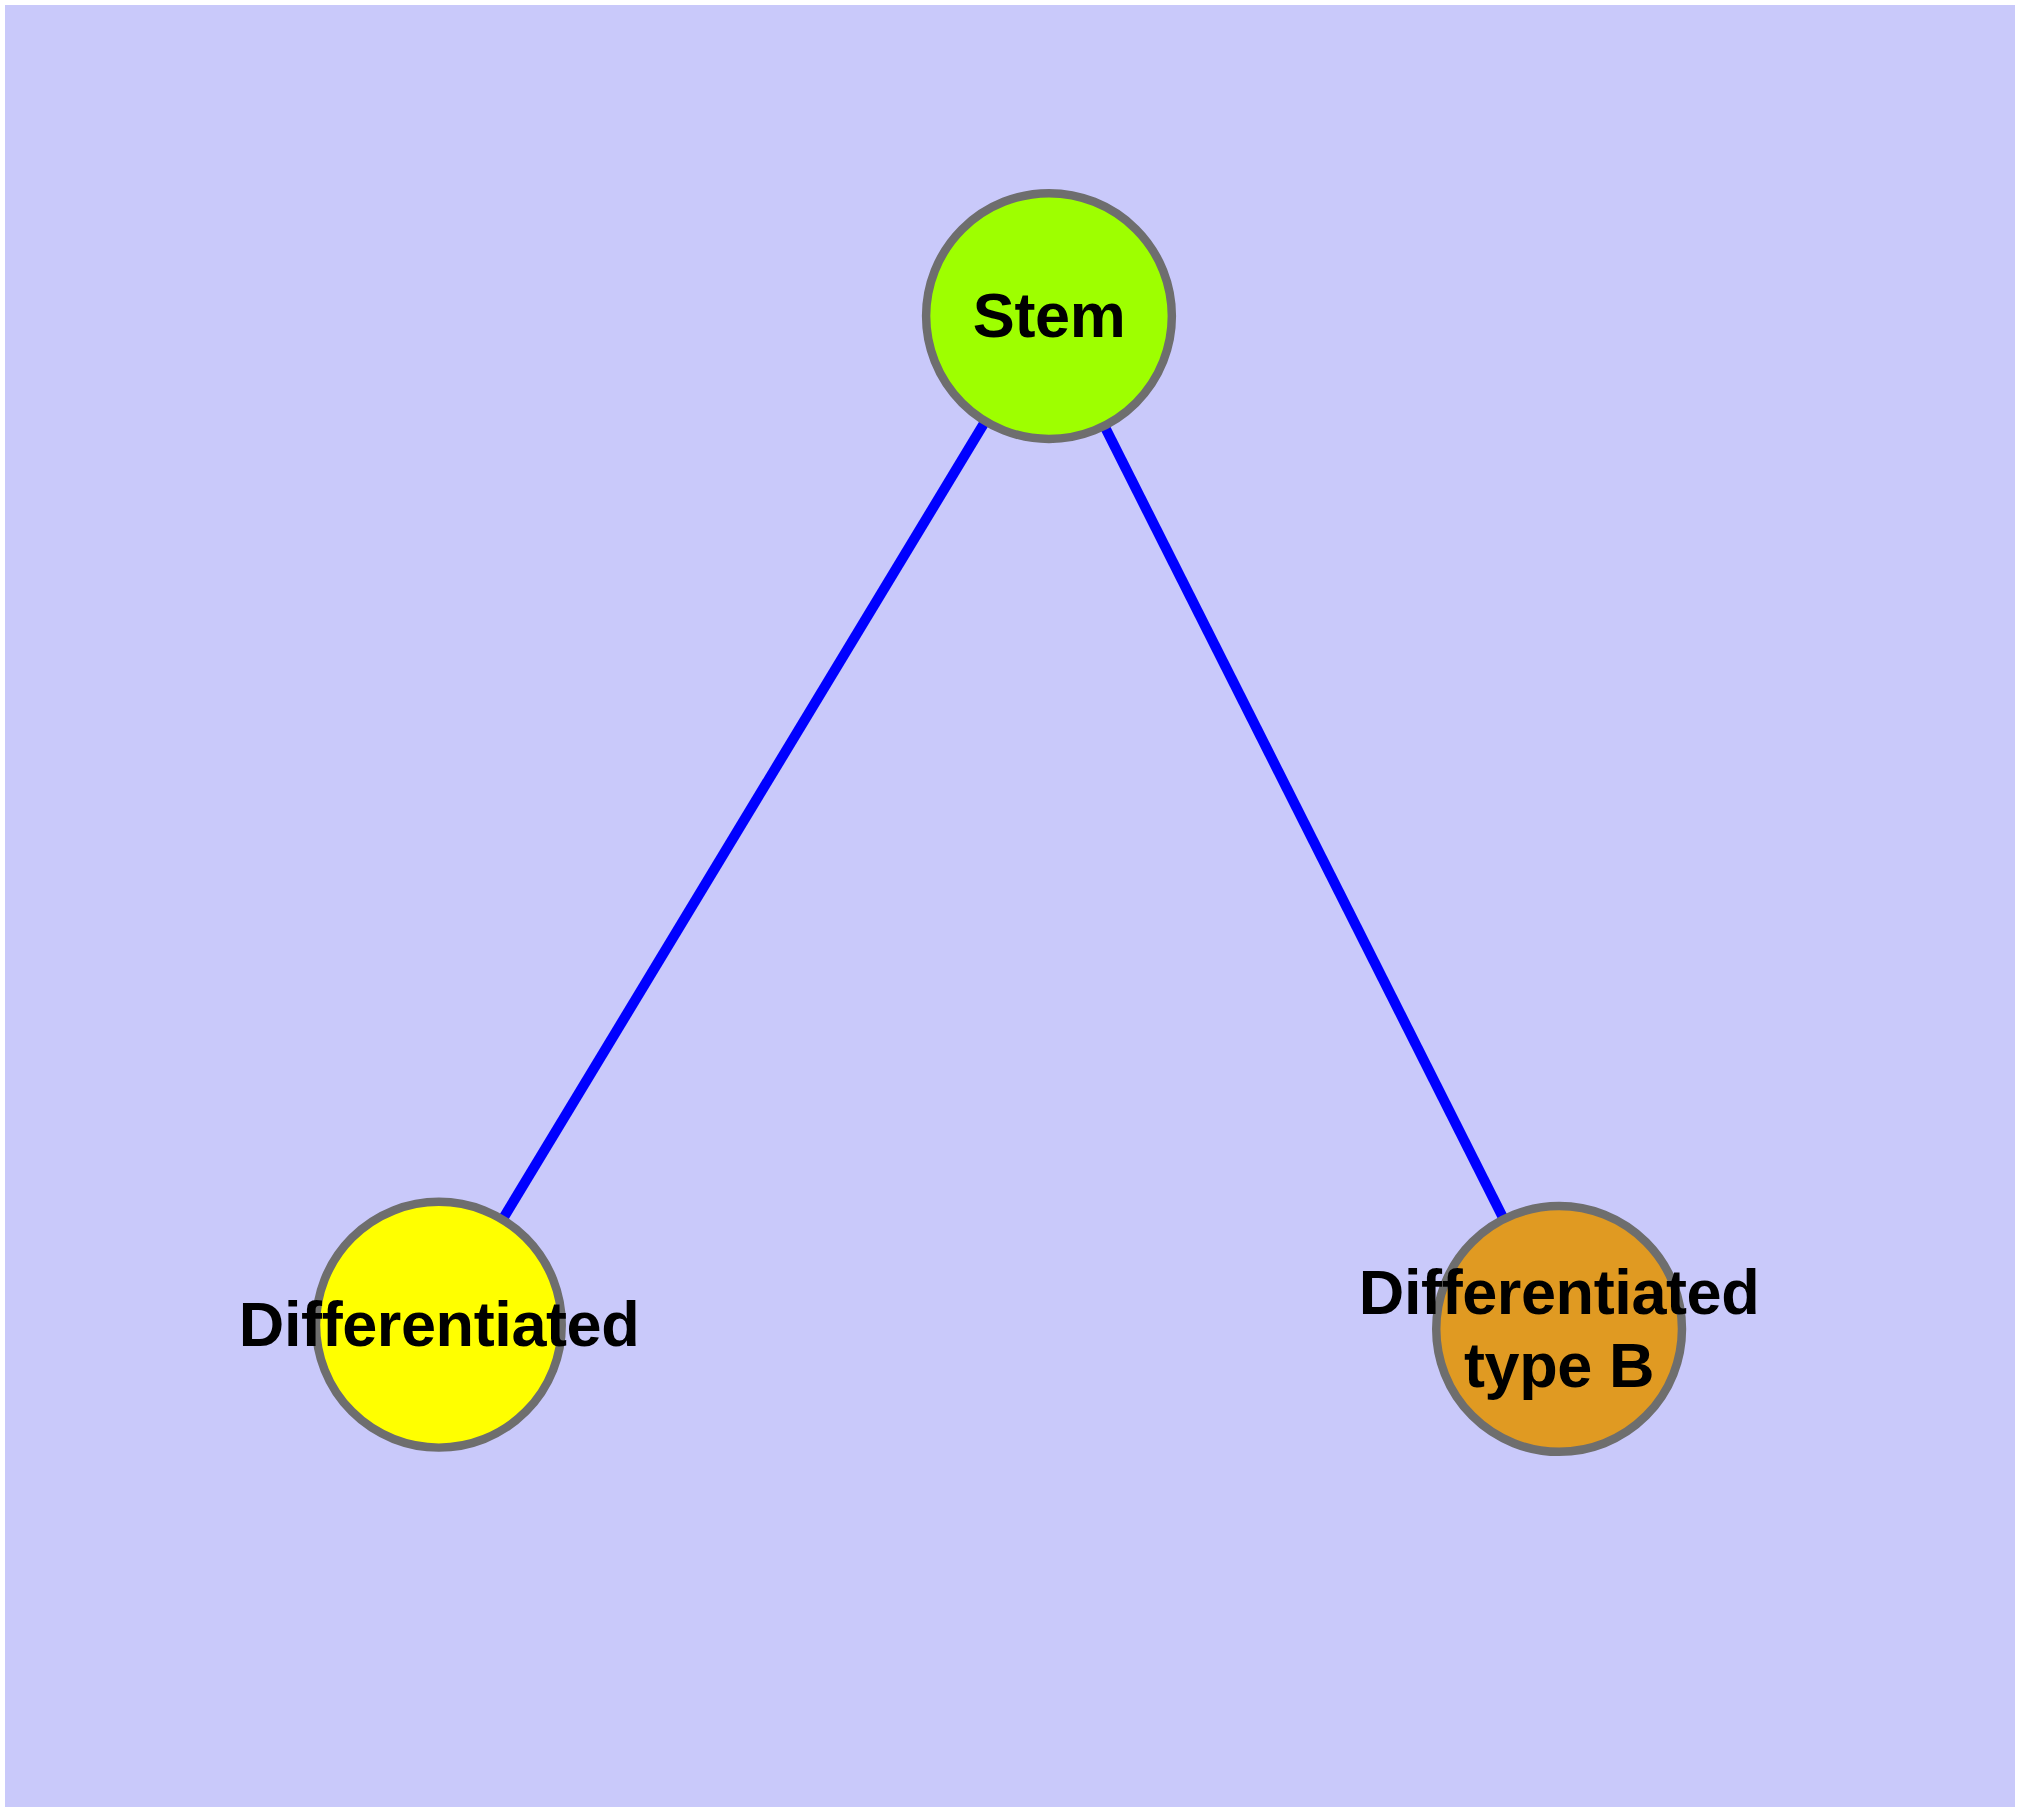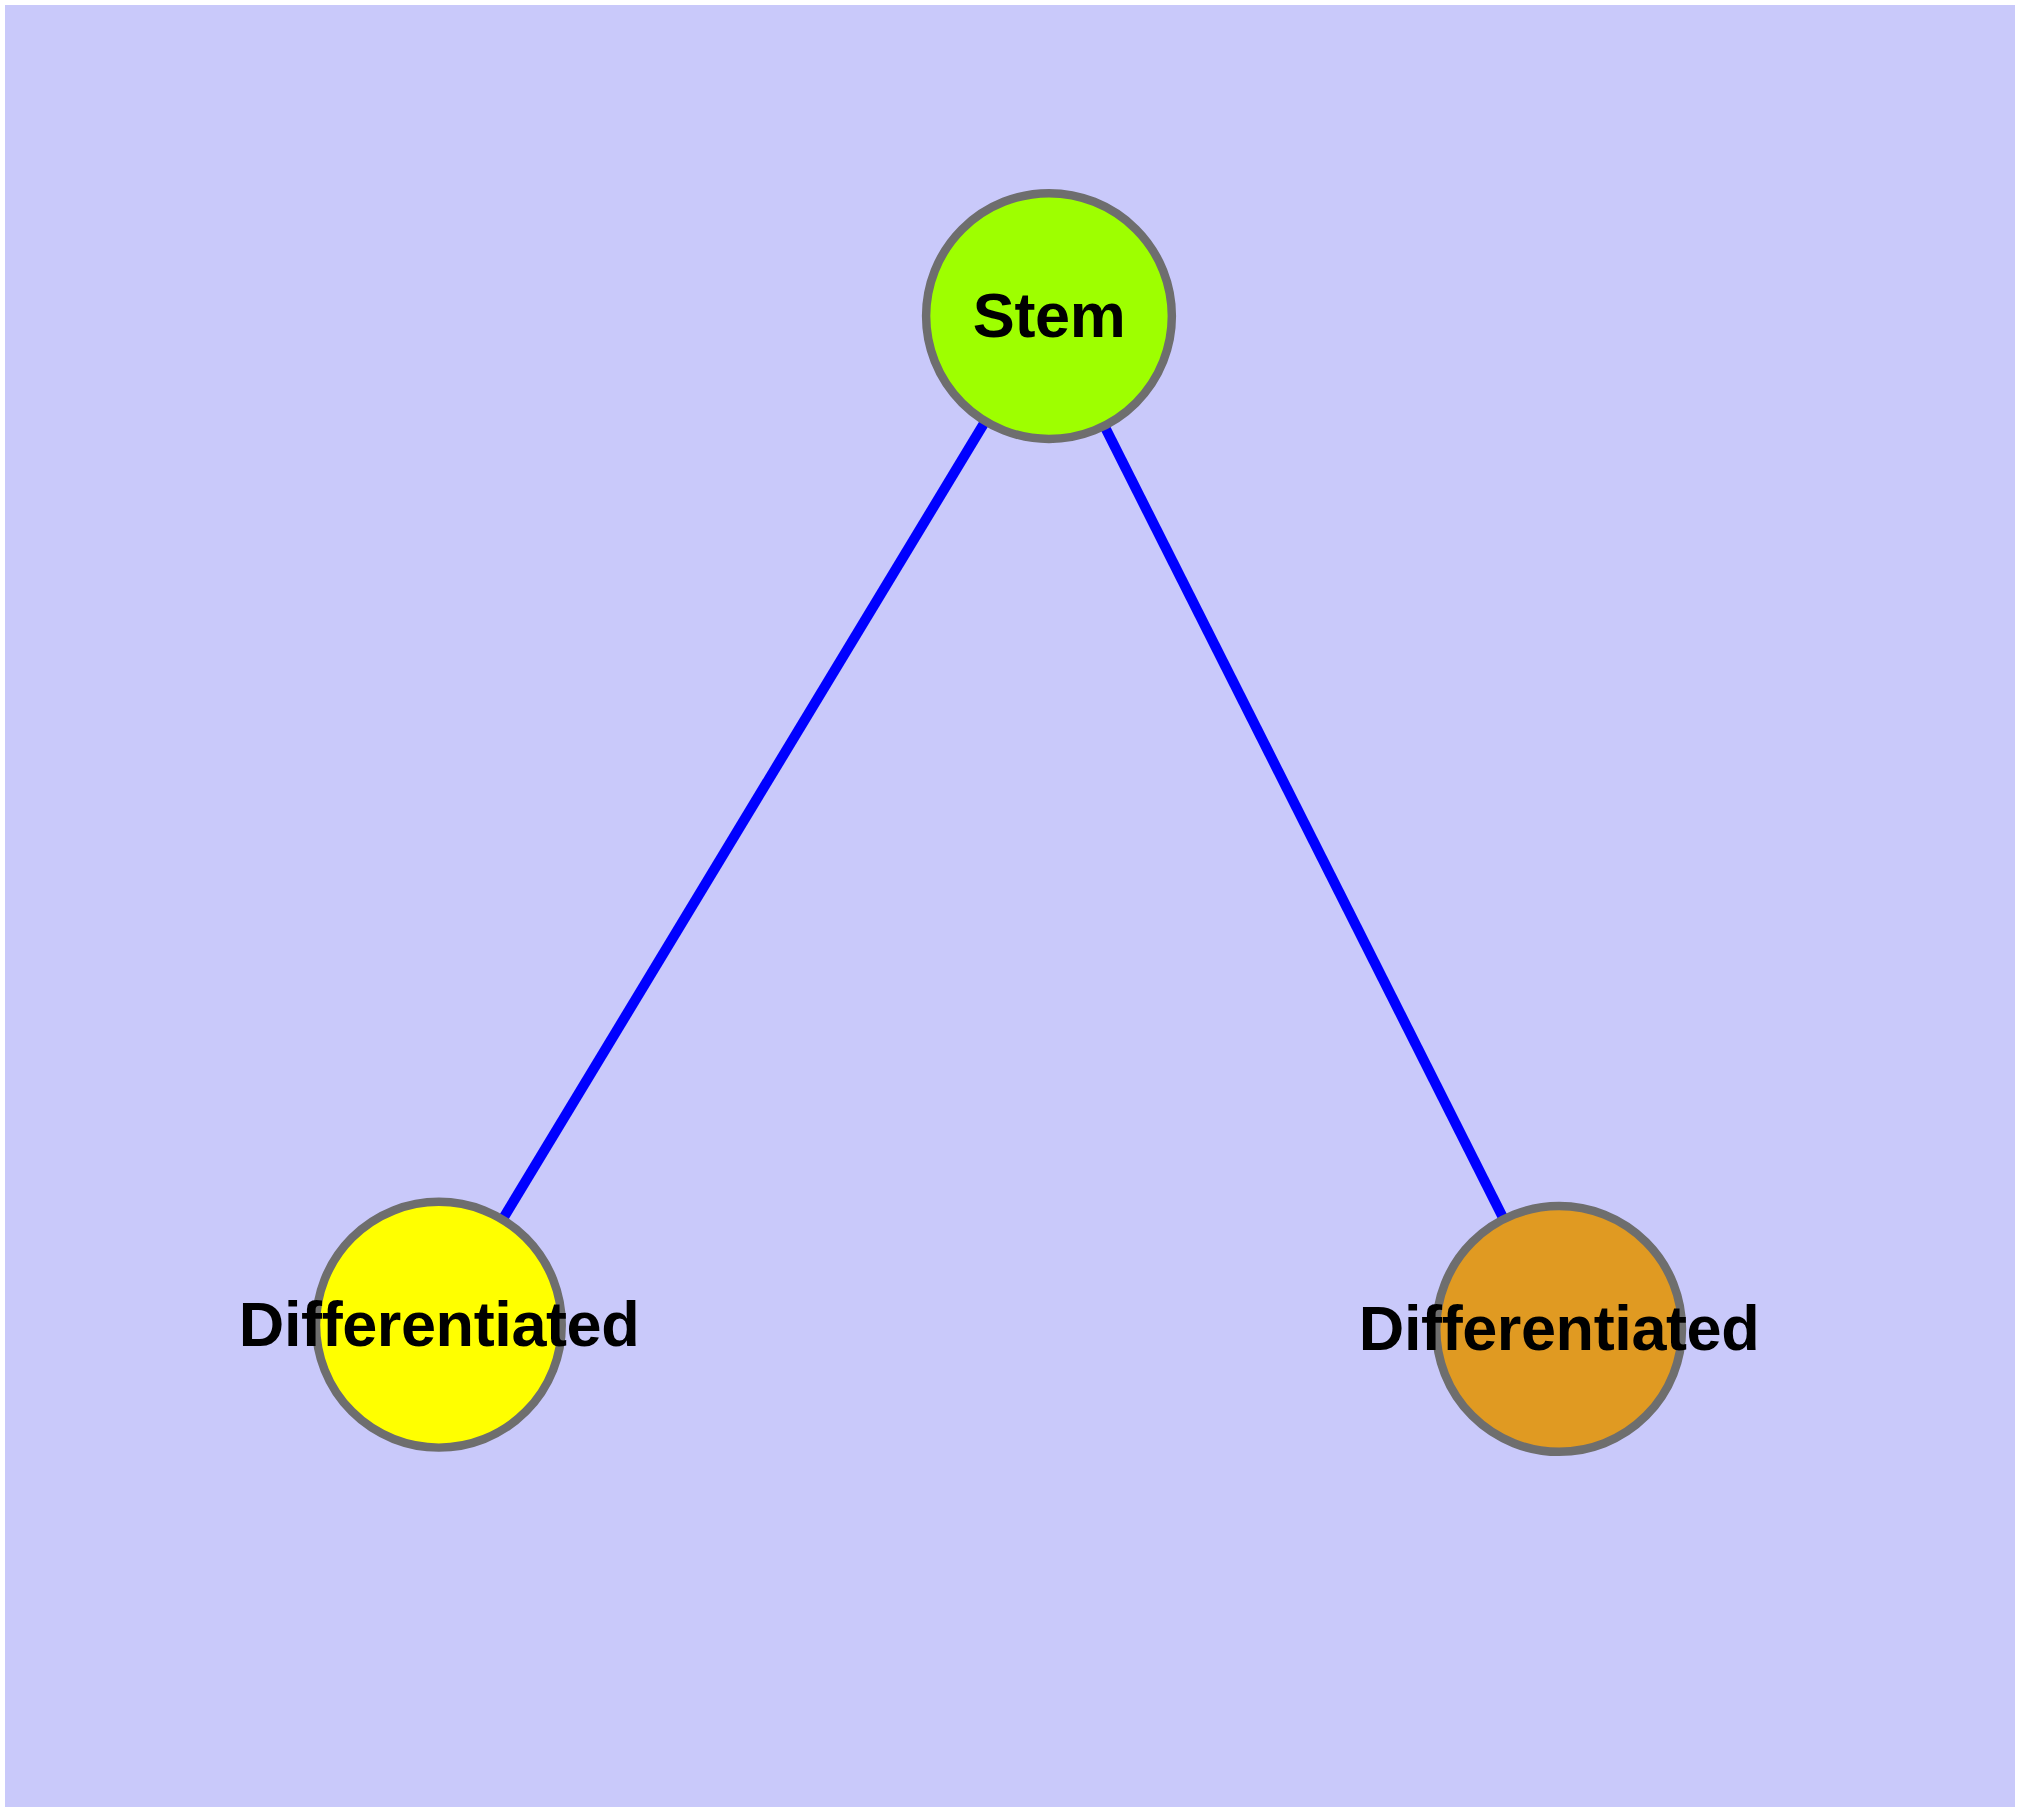--- a/index.html
+++ b/index.html
@@ -75,16 +75,17 @@
     </svg>
 
   <div class="node-label" style="left: 1044px; top: 311px; font-size: 63px; color: rgb(0, 0, 0);">
         <span class="lbl-line">Stem</span>
       </div>
       <div class="node-label" style="left: 434px; top: 1320px; font-size: 63px; color: rgb(0, 0, 0);">
         <span class="lbl-line">Differentiated</span>
       </div>
       <div class="node-label" style="left: 1554px; top: 1324px; font-size: 63px; color: rgb(0, 0, 0);">
         <span class="lbl-line">Differentiated</span>
+        <span class="lbl-line">type B</span>
       </div>
     </div>
 </div>
 
 
 </body></html>

